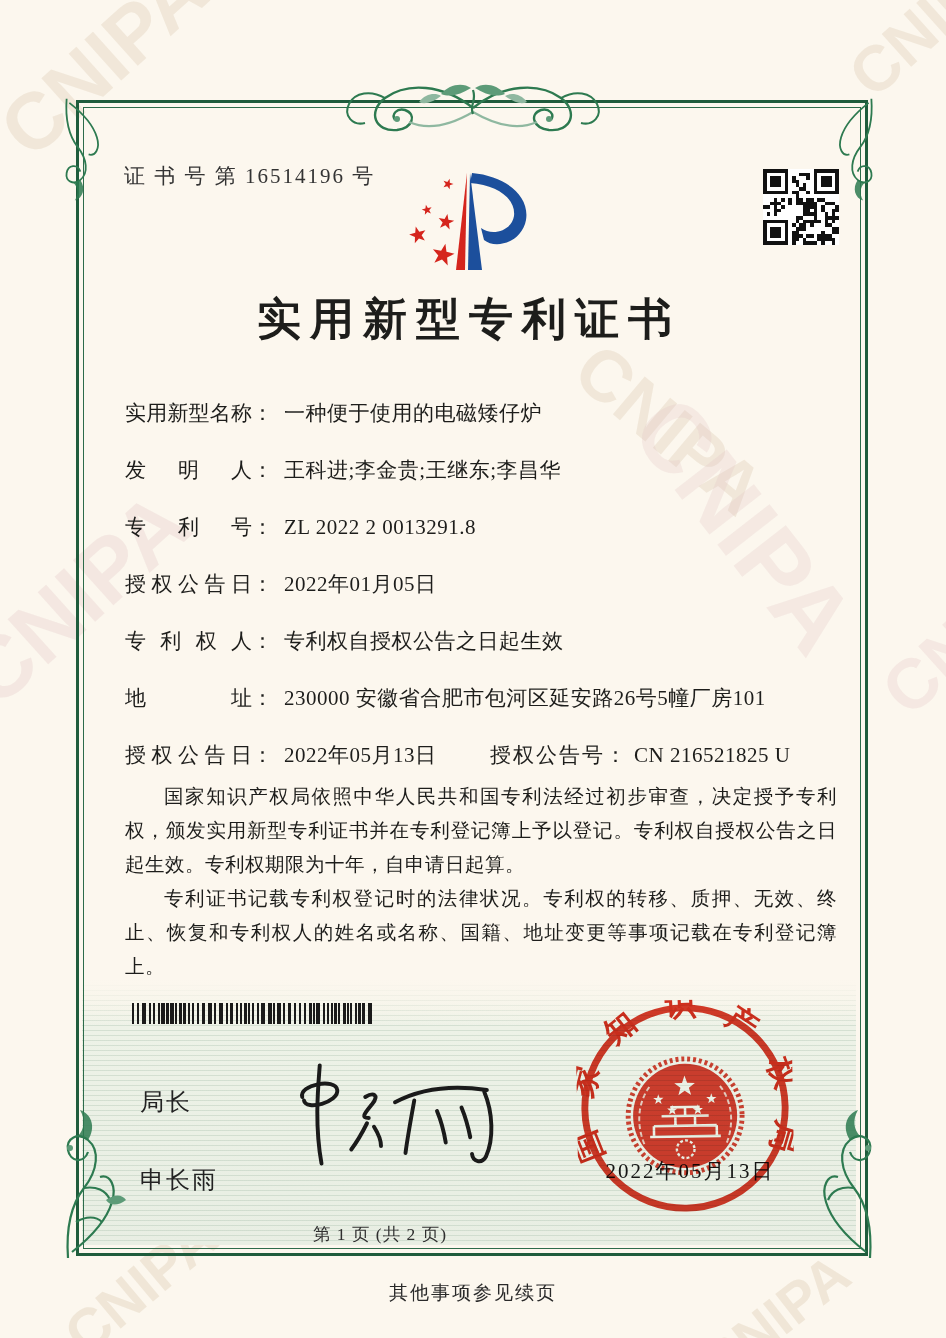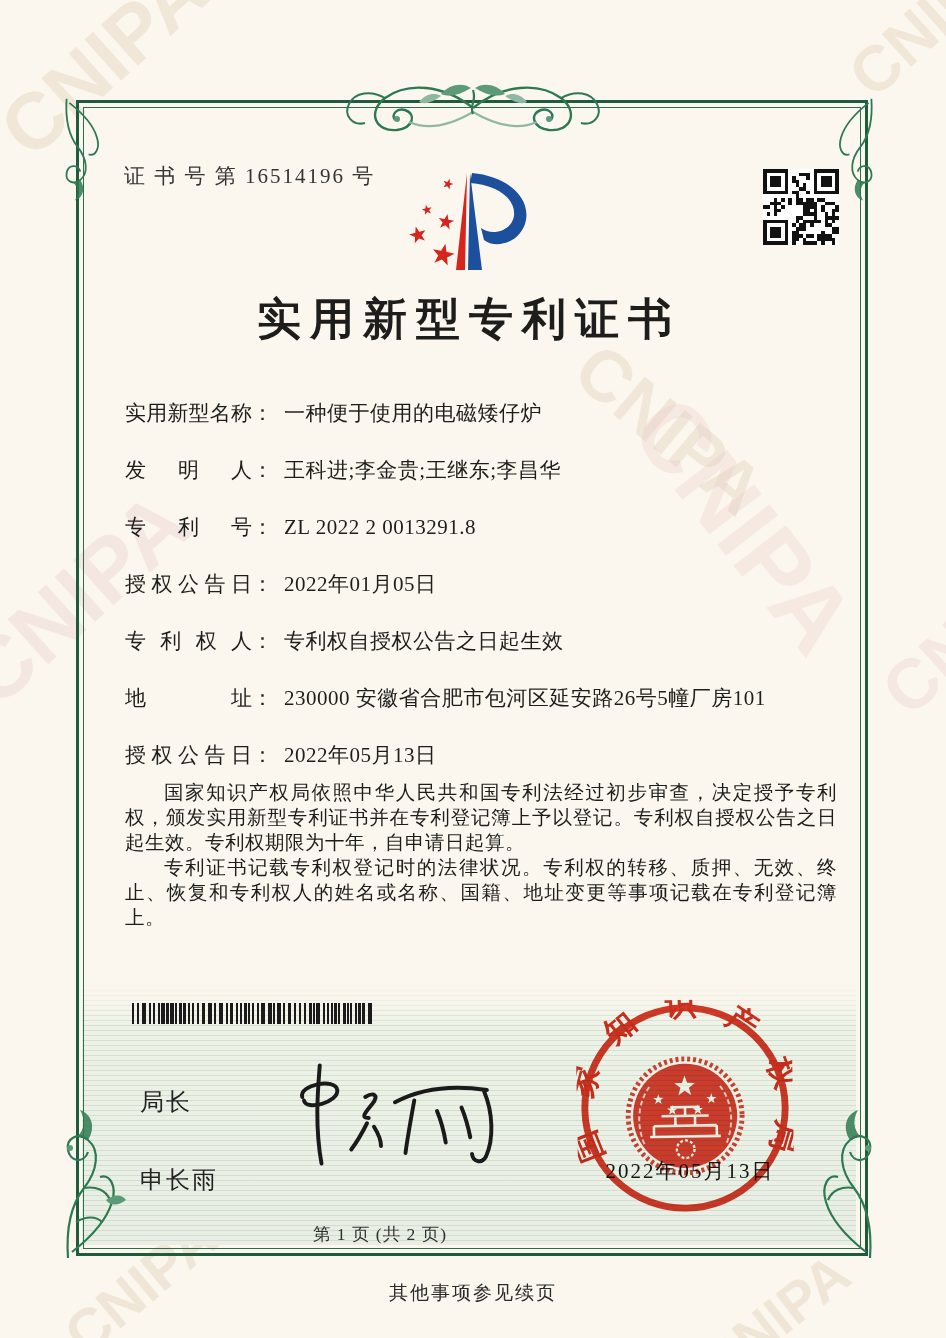--- a/index.html
+++ b/index.html
@@ -25,21 +25,21 @@
   .logo{left:398px;top:166px;z-index:3;}
   .title{left:0;top:290px;width:938px;text-align:center;font-size:44px;font-weight:600;
          letter-spacing:9px;z-index:3;}
   .row{position:absolute;left:125px;width:714px;font-size:21px;z-index:3;white-space:nowrap;}
   .flabel{display:inline-block;width:127px;text-align:justify;text-align-last:justify;
           vertical-align:bottom;}
   .fcolon{display:inline-block;}
   .fvalue{margin-left:11px;letter-spacing:.5px;}
   .pair2{position:absolute;left:365px;top:0;}
   .pair2 .fvalue{margin-left:8px;}
-  .paras{position:absolute;left:125px;top:780px;width:712px;font-size:19.5px;line-height:25px;
+  .paras{position:absolute;left:125px;top:780px;width:712px;font-size:19.5px;line-height:34px;
          text-align:justify;z-index:3;}
   .paras p{margin:0;text-indent:2em;letter-spacing:.5px;}
   .barcode{left:132px;top:1003px;z-index:3;}
   .signer{font-family:"Liberation Sans","DejaVu Sans",sans-serif;font-size:24px;color:#222;
           z-index:3;letter-spacing:2px;}
   .signature{left:280px;top:1062px;z-index:3;}
   .seal{left:577px;top:1000px;z-index:4;mix-blend-mode:multiply;transform:rotate(-1deg);}
   .seal-date{left:590px;top:1157px;width:200px;text-align:center;font-size:21px;letter-spacing:2px;
              color:#161616;z-index:5;mix-blend-mode:multiply;}
   .pageno{left:0;top:1222px;width:760px;text-align:center;font-size:17.5px;color:#2f2f2f;z-index:3;
@@ -283,20 +283,23 @@
   <span class="flabel">授权公告日</span><span class="fcolon">：</span><span class="fvalue">2022年01月05日</span>
 </div>
 <div class="row" style="top:627px">
   <span class="flabel">专利权人</span><span class="fcolon">：</span><span class="fvalue">专利权自授权公告之日起生效</span>
 </div>
 <div class="row" style="top:684px">
   <span class="flabel">地址</span><span class="fcolon">：</span><span class="fvalue">230000 安徽省合肥市包河区延安路26号5幢厂房101</span>
 </div>
 <div class="row" style="top:741px">
   <span class="flabel">授权公告日</span><span class="fcolon">：</span><span class="fvalue">2022年05月13日</span>
+  <span class="pair2">
+    <span style="letter-spacing:2px;">授权公告号</span><span>：</span><span class="fvalue">CN 216521825 U</span>
+  </span>
 </div>
 
 <div class="paras">
   <p>国家知识产权局依照中华人民共和国专利法经过初步审查，决定授予专利权，颁发实用新型专利证书并在专利登记簿上予以登记。专利权自授权公告之日起生效。专利权期限为十年，自申请日起算。</p>
   <p>专利证书记载专利权登记时的法律状况。专利权的转移、质押、无效、终止、恢复和专利权人的姓名或名称、国籍、地址变更等事项记载在专利登记簿上。</p>
 </div>
 
 <div class="abs barcode">
   <svg width="242" height="21" viewBox="0 0 242 21">
       <rect x="0" y="0" width="2" height="21" fill="#1a1a1a"></rect>

